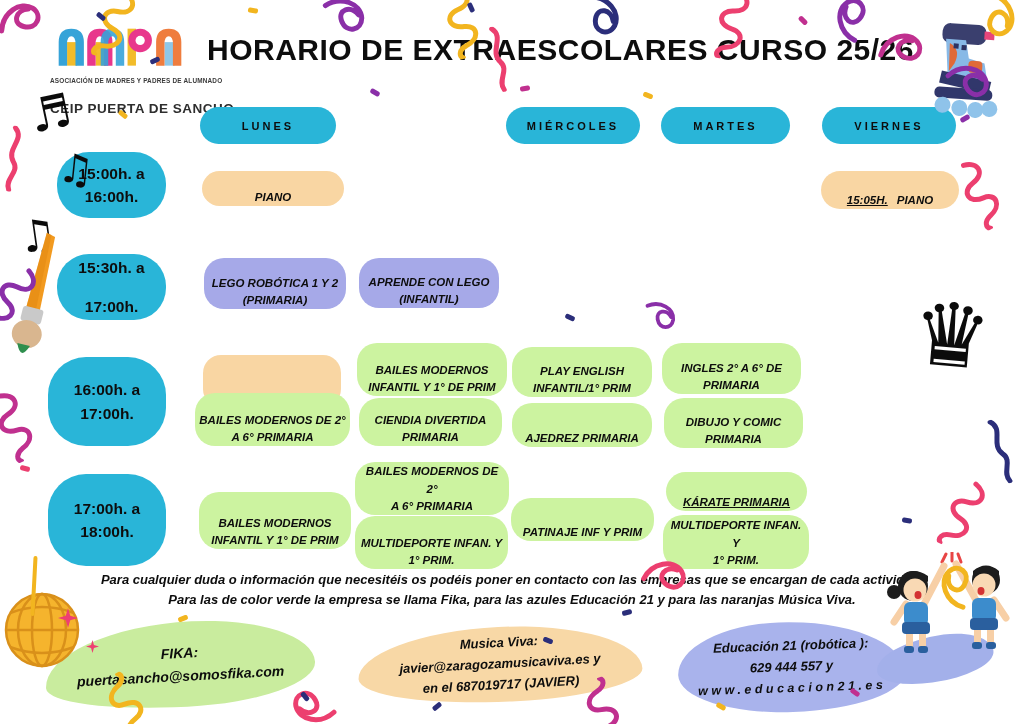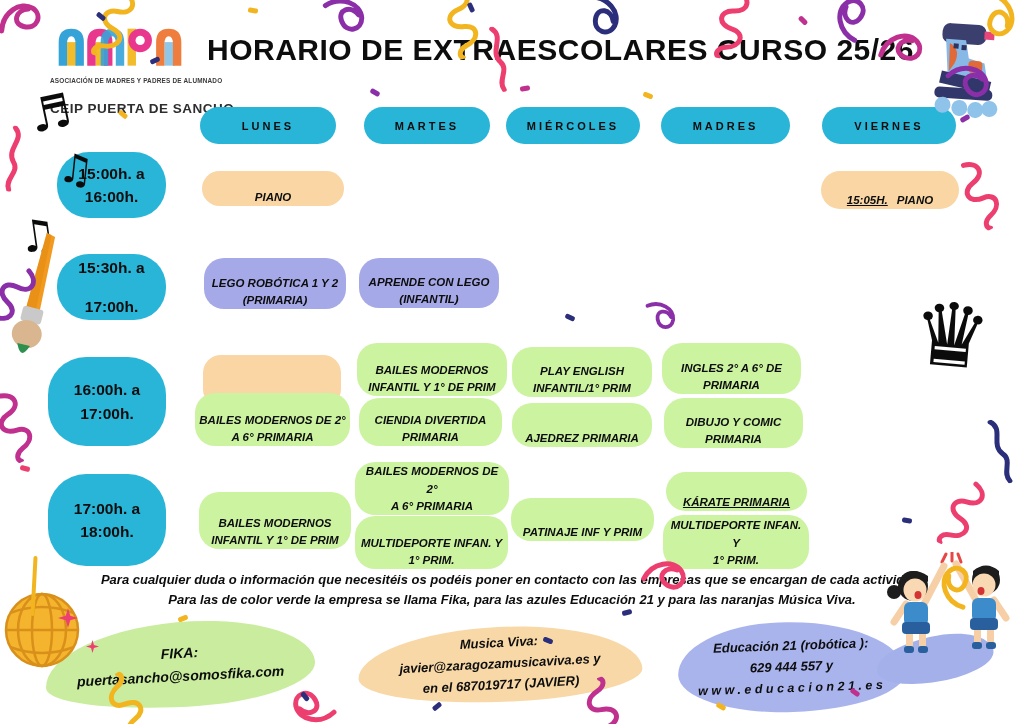--- a/index.html
+++ b/index.html
@@ -65,23 +65,22 @@
       <rect x="128" y="18" width="12" height="28" fill="#8ec7e8"></rect>
       <path d="M118,46 V18 Q118,2 133,2 Q148,2 148,18 V46 H138 V20 Q138,11 133,11 Q128,11 128,20 V46 Z" fill="#ef7d3e"></path>
     </svg>
     <div class="logo-sub1">ASOCIACIÓN DE MADRES Y PADRES DE ALUMNADO</div>
     <div class="logo-sub2">CEIP PUERTA DE SANCHO</div>
   </div>
 
   <div class="title">HORARIO DE EXTRAESCOLARES CURSO 25/26</div>
 
   <div class="day-pill" style="left:200px;width:136px;">LUNES</div>
-  <div class="day-pill" style="left:364px;width:126px;">MARTES</div>
   <div class="day-pill" style="left:506px;width:134px;">MIÉRCOLES</div>
-  <div class="day-pill" style="left:661px;width:129px;">MADRES</div>
+  <div class="day-pill" style="left:661px;width:129px;">MARTES</div>
   <div class="day-pill" style="left:822px;width:134px;">VIERNES</div>
 
   <div class="time-blob" style="left:57px;top:152px;width:109px;height:66px;border-radius:32px;">
     <div>15:00h. a</div>
     <div>16:00h.</div>
   </div>
   <div class="time-blob" style="left:57px;top:254px;width:109px;height:66px;border-radius:32px;gap:16px;">
     <div>15:30h. a</div>
     <div>17:00h.</div>
   </div>

